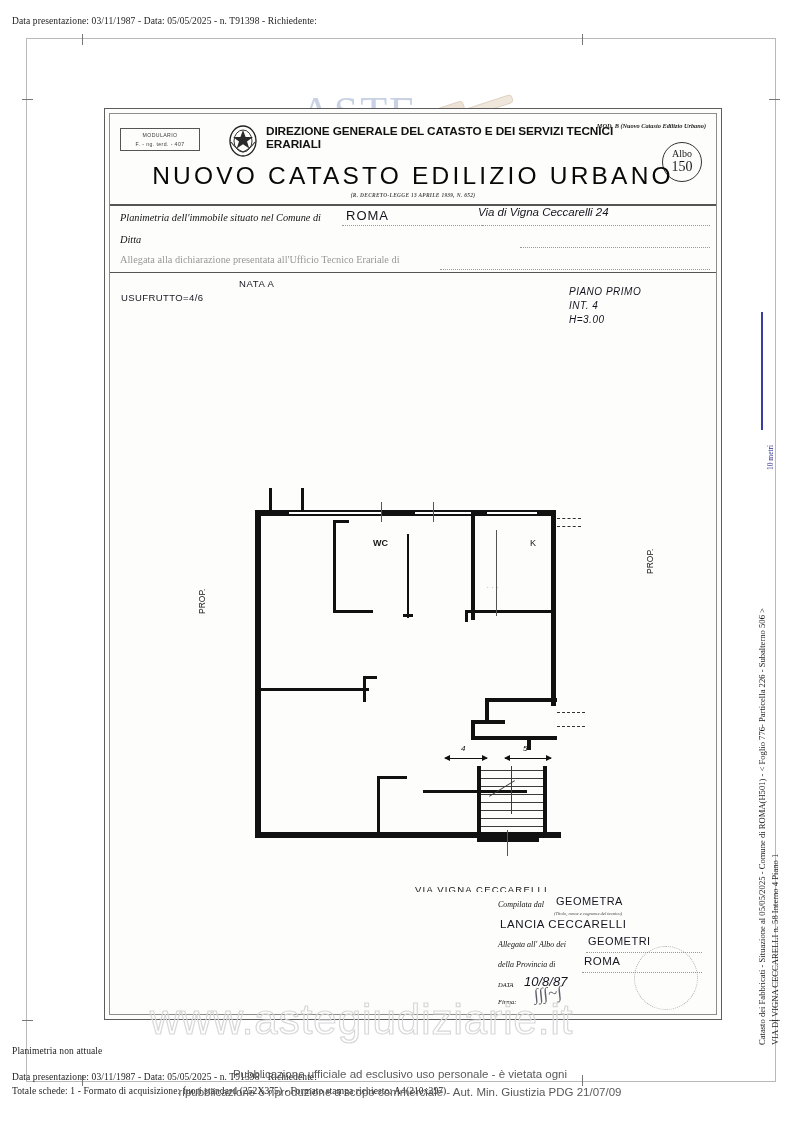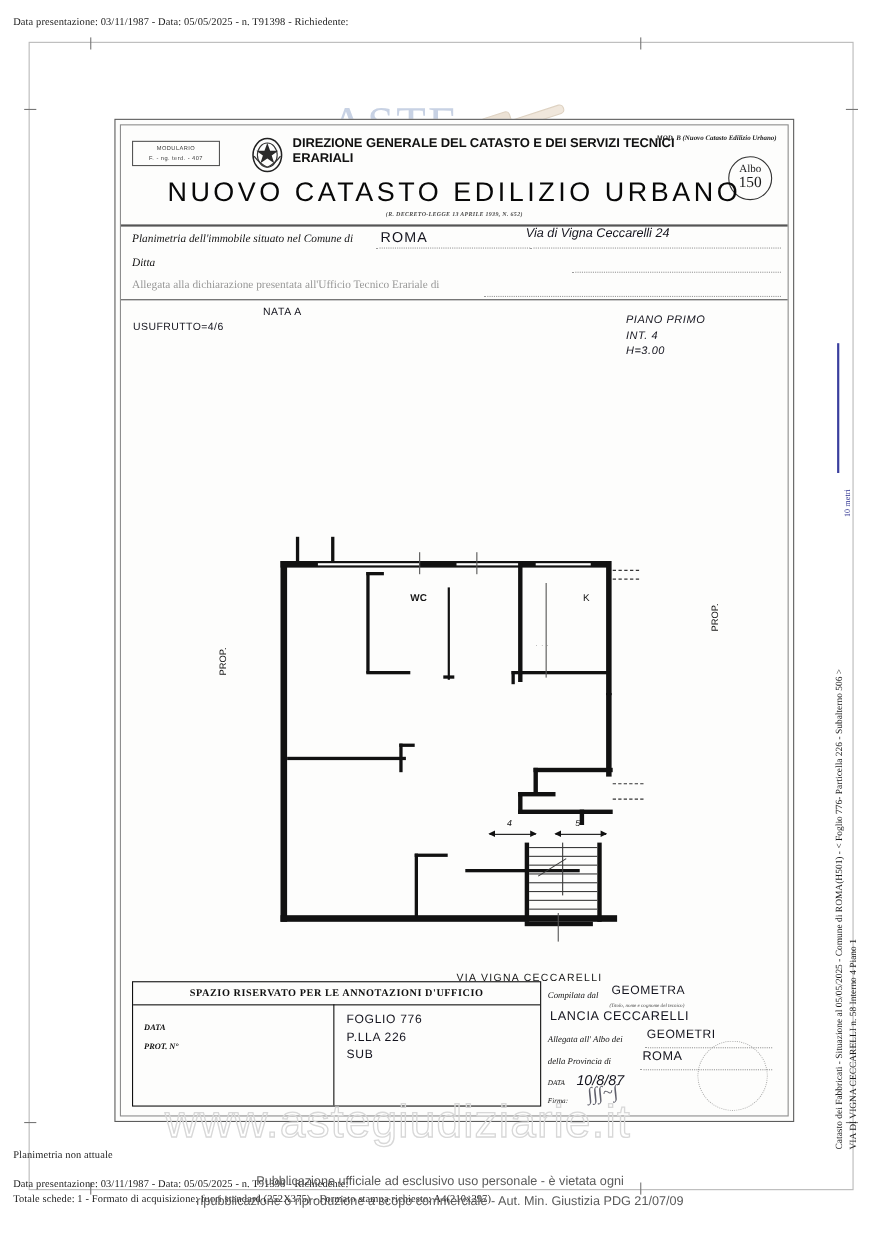--- a/index.html
+++ b/index.html
@@ -329,29 +329,20 @@
       <div class="tread" style="left:30px;top:0;width:1px;height:48px;"></div>
       <div class="tread" style="left:6px;top:22px;width:30px;height:1px;transform:rotate(-32deg);"></div>
     </div>
     <div class="wall" style="left:362px;top:564px;width:62px;height:4px;"></div>
     <div class="hairline" style="left:392px;top:556px;width:1px;height:26px;"></div>
 
     <div class="rlabel" style="left:300px;top:610px;font-size:9.5px;letter-spacing:1.2px;">VIA VIGNA CECCARELLI</div>
 
   </div>
 
-  <div class="annbox">
-    <div class="ttl">SPAZIO RISERVATO PER LE ANNOTAZIONI D'UFFICIO</div>
-    <div class="sep"></div>
-    <div class="annlbl" style="left:10px;top:36px;">DATA</div>
-    <div class="annlbl" style="left:10px;top:54px;">PROT. N°</div>
-    <div class="hand" style="left:194px;top:28px;font-size:11px;letter-spacing:.6px;">FOGLIO  776</div>
-    <div class="hand" style="left:194px;top:44px;font-size:11px;letter-spacing:.6px;">P.LLA    226</div>
-    <div class="hand" style="left:194px;top:60px;font-size:11px;letter-spacing:.6px;">SUB</div>
-  </div>
 
   <div class="compbox">
     <div class="cmplbl" style="left:0;top:6px;">Compilata dal</div>
     <div class="hand" style="left:58px;top:1px;font-size:11px;letter-spacing:.5px;">GEOMETRA</div>
     <div class="cmpsub" style="left:56px;top:17px;">(Titolo, nome e cognome del tecnico)</div>
     <div class="hand" style="left:2px;top:24px;font-size:11.5px;letter-spacing:.6px;">LANCIA   CECCARELLI</div>
     <div class="cmplbl" style="left:0;top:46px;">Allegata all' Albo dei</div>
     <div class="hand" style="left:90px;top:41px;font-size:11px;letter-spacing:.5px;">GEOMETRI</div>
     <div class="dots" style="left:88px;top:57px;width:116px;"></div>
     <div class="cmplbl" style="left:0;top:66px;">della Provincia di</div>

